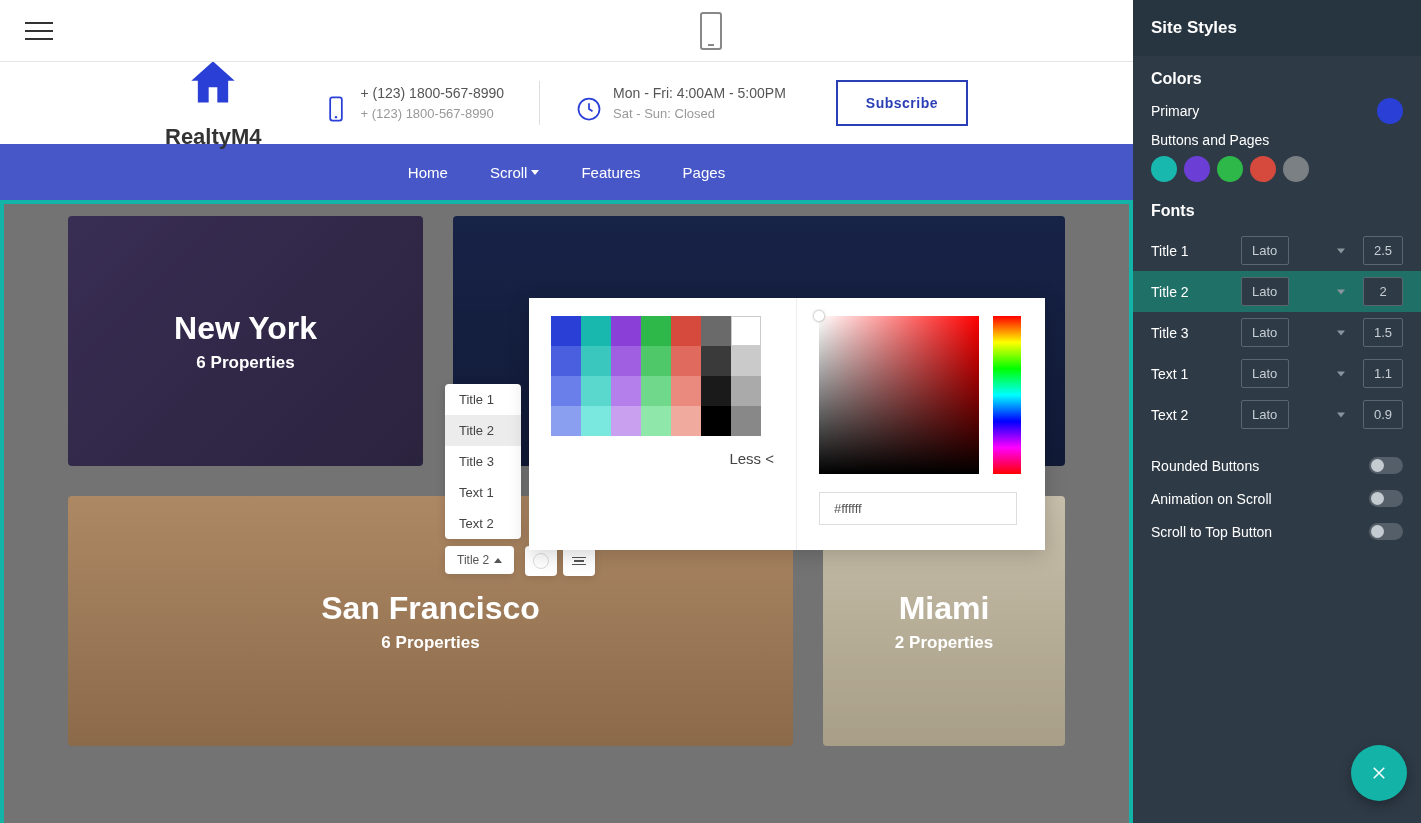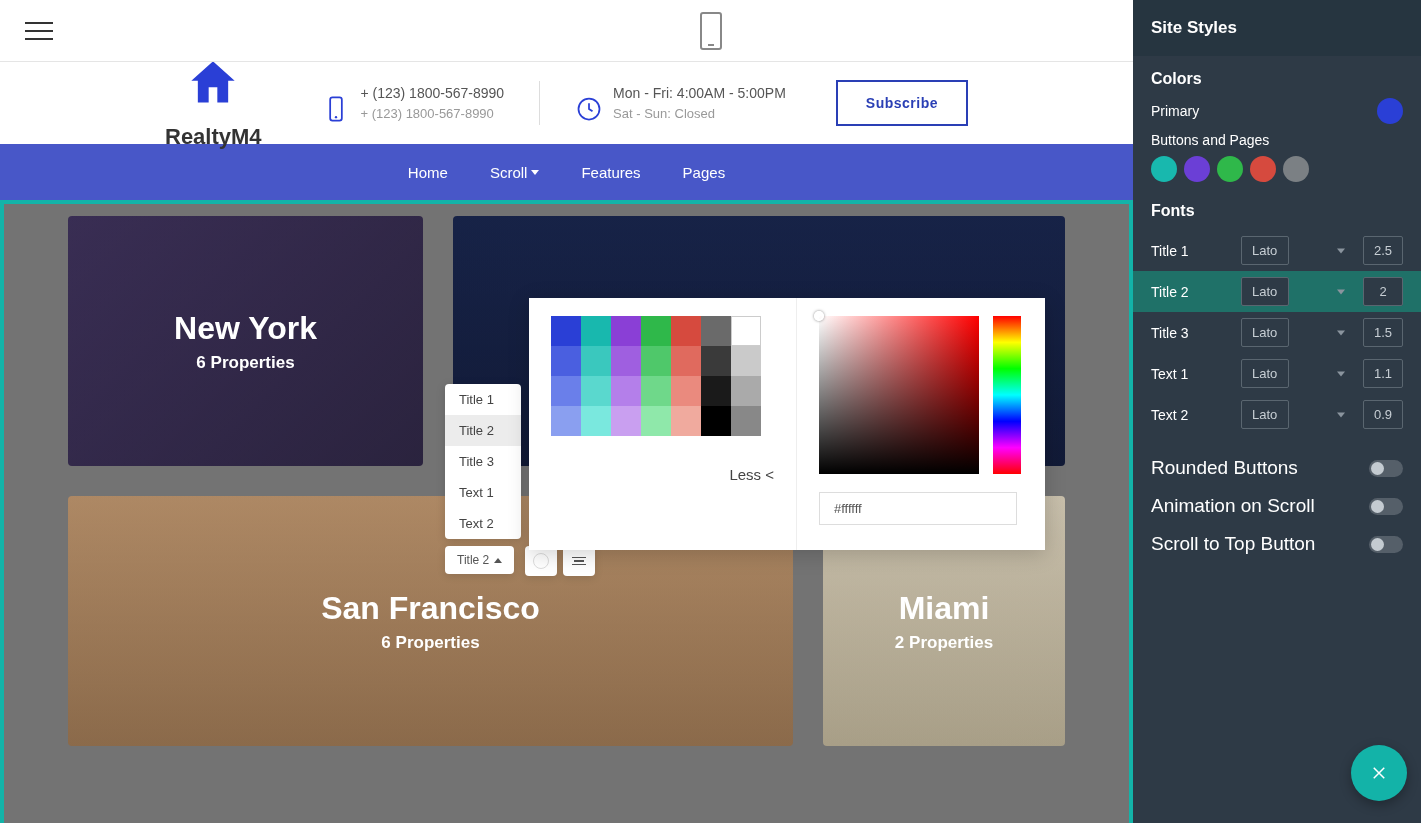--- a/index.html
+++ b/index.html
@@ -54,21 +54,21 @@
 .align-box span { width: 14px; height: 1.5px; background: #555; }
 .align-box span:nth-child(2){ width: 10px; }
 
 
 .color-picker { position: absolute; left: 529px; top: 298px; width: 516px; height: 252px; background: #fff; box-shadow: 0 4px 20px rgba(0,0,0,0.18); z-index: 60; display: flex; }
 .swatches-panel { width: 268px; padding: 18px 22px; border-right: 1px solid #eee; }
 .swatch-grid { display: flex; flex-direction: column; gap: 0; }
 .swatch-row { display: flex; }
 .swatch { width: 30px; height: 30px; cursor: pointer; }
 .swatch.white { border: 1px solid #ccc; }
-.less-link { text-align: right; margin-top: 30px; font-size: 15px; color: #444; cursor: pointer; }
+.less-link { text-align: right; margin-top: 14px; font-size: 15px; color: #444; cursor: pointer; }
 .gradient-panel { flex: 1; padding: 18px 22px; }
 .sv-area { width: 160px; height: 158px; background: linear-gradient(to bottom, transparent, #000), linear-gradient(to right, #fff, #ff0000); position: relative; display: inline-block; vertical-align: top; }
 .sv-cursor { position: absolute; top: -5px; left: -5px; width: 10px; height: 10px; border: 2px solid #fff; border-radius: 50%; box-shadow: 0 0 3px rgba(0,0,0,0.5); }
 .hue-strip { width: 28px; height: 158px; display: inline-block; margin-left: 10px; vertical-align: top; background: linear-gradient(to bottom, #ff0000, #ffff00, #00ff00, #00ffff, #0000ff, #ff00ff, #ff0000); cursor: pointer; }
 .hex-input { width: 198px; margin-top: 18px; padding: 8px 14px; border: 1px solid #ddd; font-size: 13px; color: #555; }
 
 
 .sidebar { position: absolute; top: 0; right: 0; width: 288px; height: 100%; background: #2e3a46; color: #fff; z-index: 100; }
 .sidebar-header { background: #263540; padding: 18px 18px; font-size: 17px; font-weight: 600; }
 .sidebar-section { padding: 14px 18px 0; }
@@ -78,21 +78,21 @@
 .color-row { display: flex; gap: 7px; margin-top: 6px; margin-bottom: 6px; }
 
 .font-row { display: flex; align-items: center; padding: 6px 18px; gap: 8px; }
 .font-row.active { background: #1f7168; }
 .font-label { width: 82px; font-size: 14px; }
 .font-select { flex: 1; background: #2e3a46; border: 1px solid #5a6670; color: #c7ced4; padding: 6px 10px; font-size: 13px; border-radius: 2px; appearance: none; position: relative; }
 .select-wrap { position: relative; flex: 1; }
 .select-wrap::after { content: ''; position: absolute; right: 10px; top: 50%; transform: translateY(-50%); width: 0; height: 0; border-left: 4px solid transparent; border-right: 4px solid transparent; border-top: 5px solid #8a949e; }
 .font-size-input { width: 40px; background: #2e3a46; border: 1px solid #5a6670; color: #c7ced4; padding: 6px 6px; font-size: 13px; border-radius: 2px; text-align: center; }
 
-.option-row { display: flex; align-items: center; justify-content: space-between; padding: 8px 18px; font-size: 19px; }
+.option-row { display: flex; align-items: center; justify-content: space-between; padding: 8px 18px; font-size: 14px; }
 .toggle { width: 34px; height: 17px; background: #555f69; border-radius: 10px; position: relative; cursor: pointer; }
 .toggle::after { content: ''; position: absolute; left: 2px; top: 2px; width: 13px; height: 13px; background: #c4cbd1; border-radius: 50%; }
 
 .close-fab { position: absolute; bottom: 22px; right: 14px; width: 56px; height: 56px; border-radius: 50%; background: #13b3a8; display: flex; align-items: center; justify-content: center; cursor: pointer; box-shadow: 0 4px 12px rgba(0,0,0,0.3); }
 .close-fab svg { width: 18px; height: 18px; }
 </style>
 </head>
 <body>
 
 <div class="top-bar">

